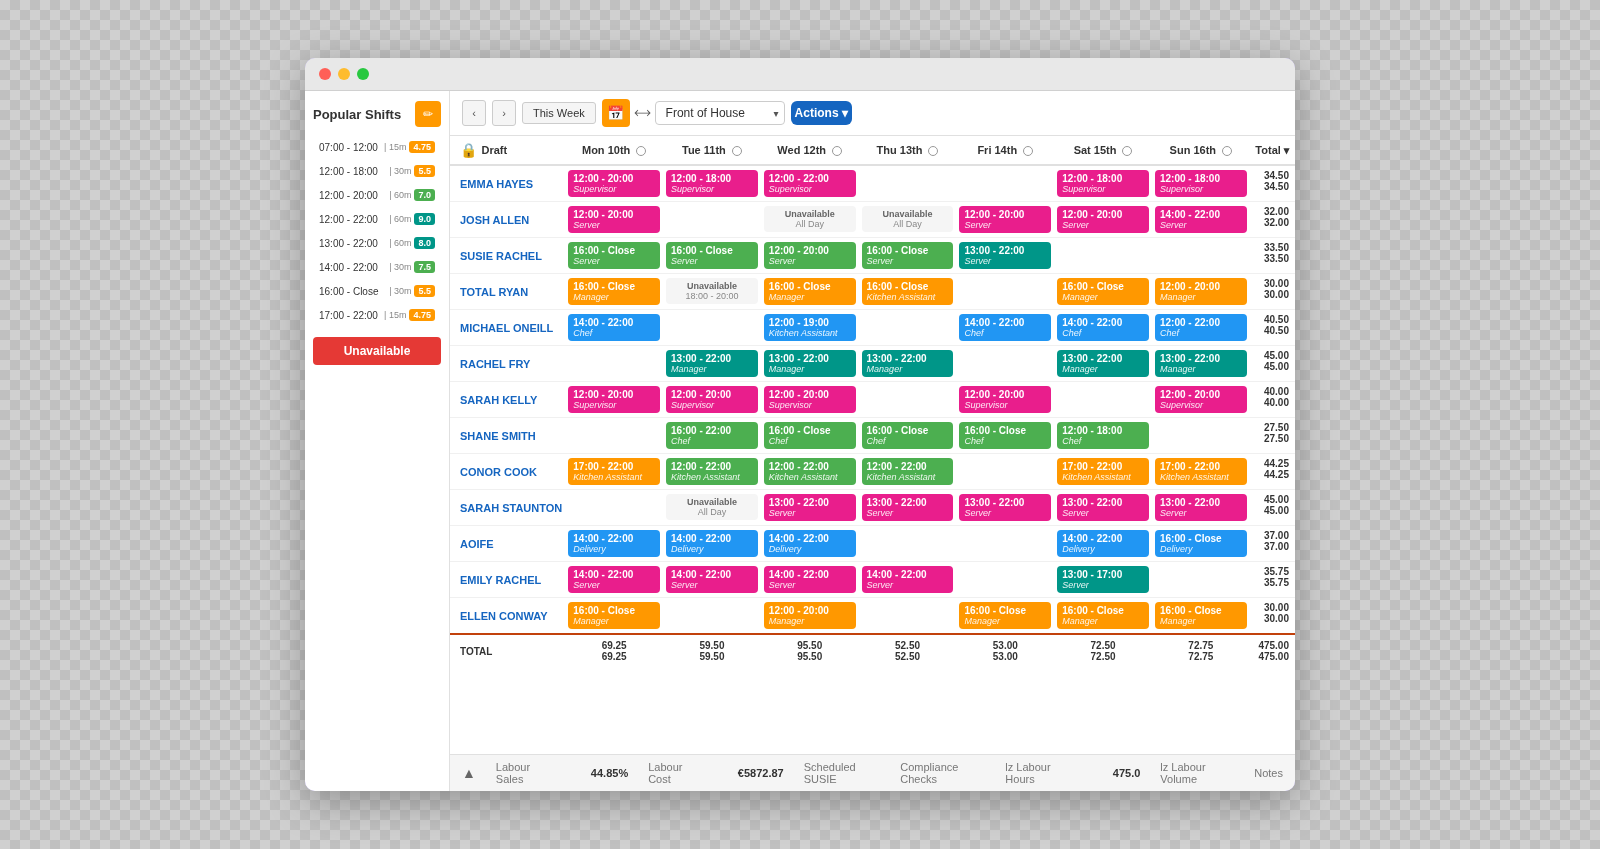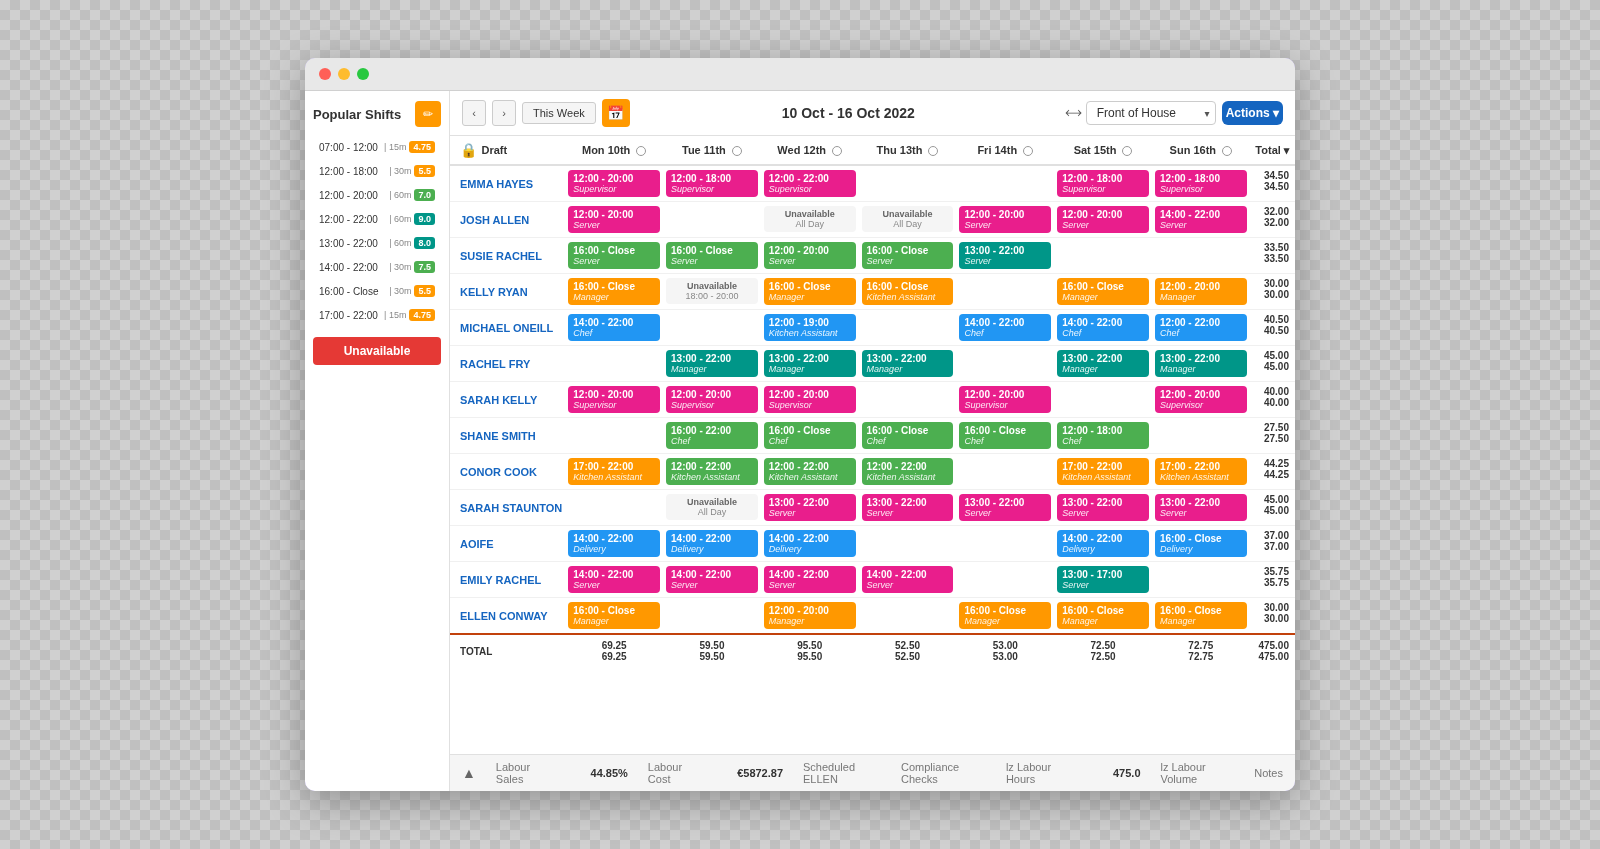--- a/index.html
+++ b/index.html
@@ -405,21 +405,20 @@
       <button class="unavailable-btn">Unavailable</button>
     </div>
 
     <div class="main">
 
       <div class="toolbar">
         <button class="nav-btn">‹</button>
         <button class="nav-btn">›</button>
         <button class="this-week-btn">This Week</button>
         <div class="cal-icon">📅</div>
-        <div class="date-range">10 Oct - 16 Oct 2022</div>
         <span class="expand-icon">⤢</span>
         <div class="dept-wrapper">
           <select class="dept-select">
             <option>Front of House</option>
           </select>
         </div>
         <button class="actions-btn">Actions ▾</button>
       </div>
 
       <div class="schedule-container">
@@ -548,21 +547,21 @@
                   <div class="shift-cell" style="background:#009688;">
                     <div class="time">13:00 - 22:00</div>
                     <div class="role">Server</div>
                   </div>
                 </td>
                 <td></td>
                 <td></td>
                 <td class="total-col">33.50<br>33.50</td>
               </tr>
               <tr>
-                <td>KELLY RYAN</td>
+                <td>TOTAL RYAN</td>
                 <td>
                   <div class="shift-cell" style="background:#ff9800;">
                     <div class="time">16:00 - Close</div>
                     <div class="role">Manager</div>
                   </div>
                 </td>
                 <td>
                   <div class="unavail-cell">
                     <div style="font-weight:600;color:#666;">Unavailable</div>
                     <div style="font-size:9px;">18:00 - 20:00</div>
@@ -950,21 +949,21 @@
         <span class="chevron-up">▲</span>
         <div class="footer-item">
           <span class="label">Labour Sales</span>
           <span class="value">44.85%</span>
         </div>
         <div class="footer-item">
           <span class="label">Labour Cost</span>
           <span class="value">€5872.87</span>
         </div>
         <div class="footer-item">
-          <span class="label">Scheduled ELLEN</span>
+          <span class="label">Scheduled SUSIE</span>
         </div>
         <div class="footer-item">
           <span class="label">Compliance Checks</span>
         </div>
         <div class="footer-item">
           <span class="label">lz Labour Hours</span>
           <span class="value">475.0</span>
         </div>
         <div class="footer-item">
           <span class="label">lz Labour Volume</span>

